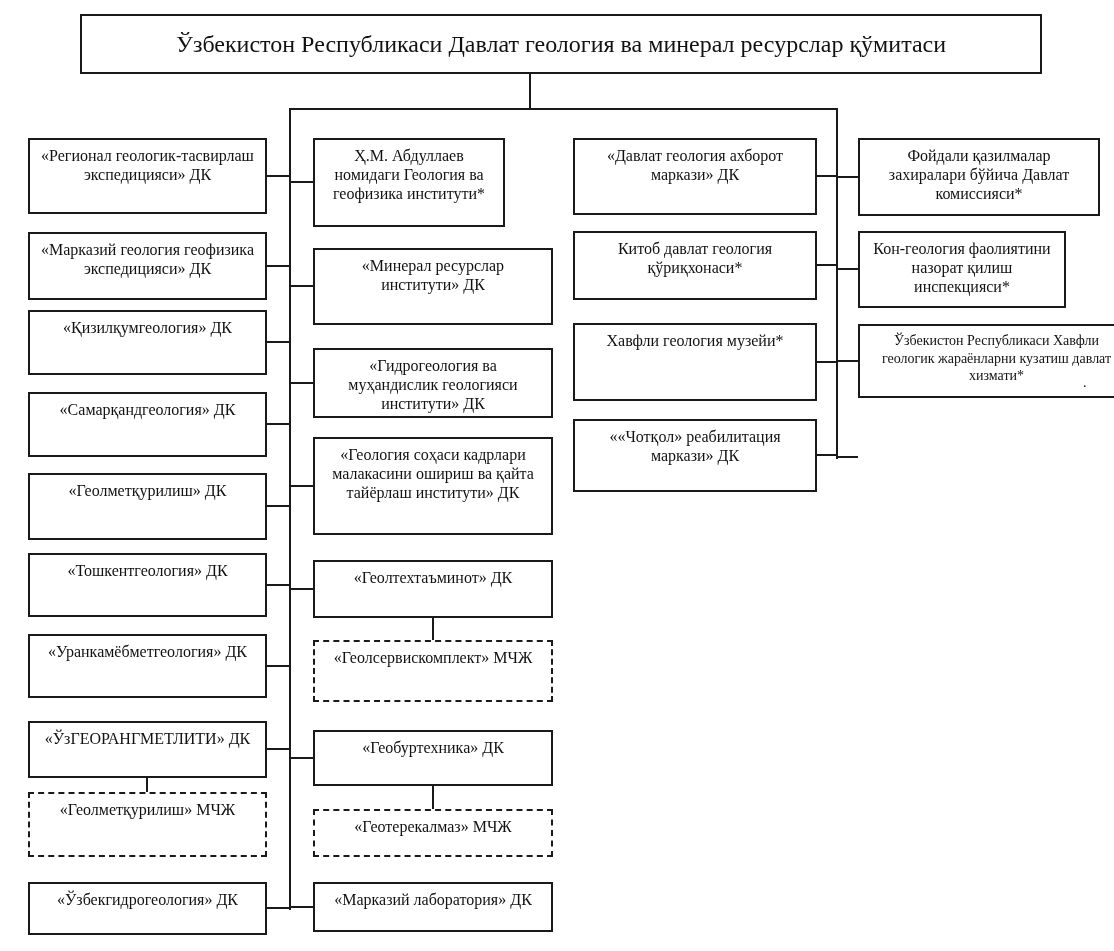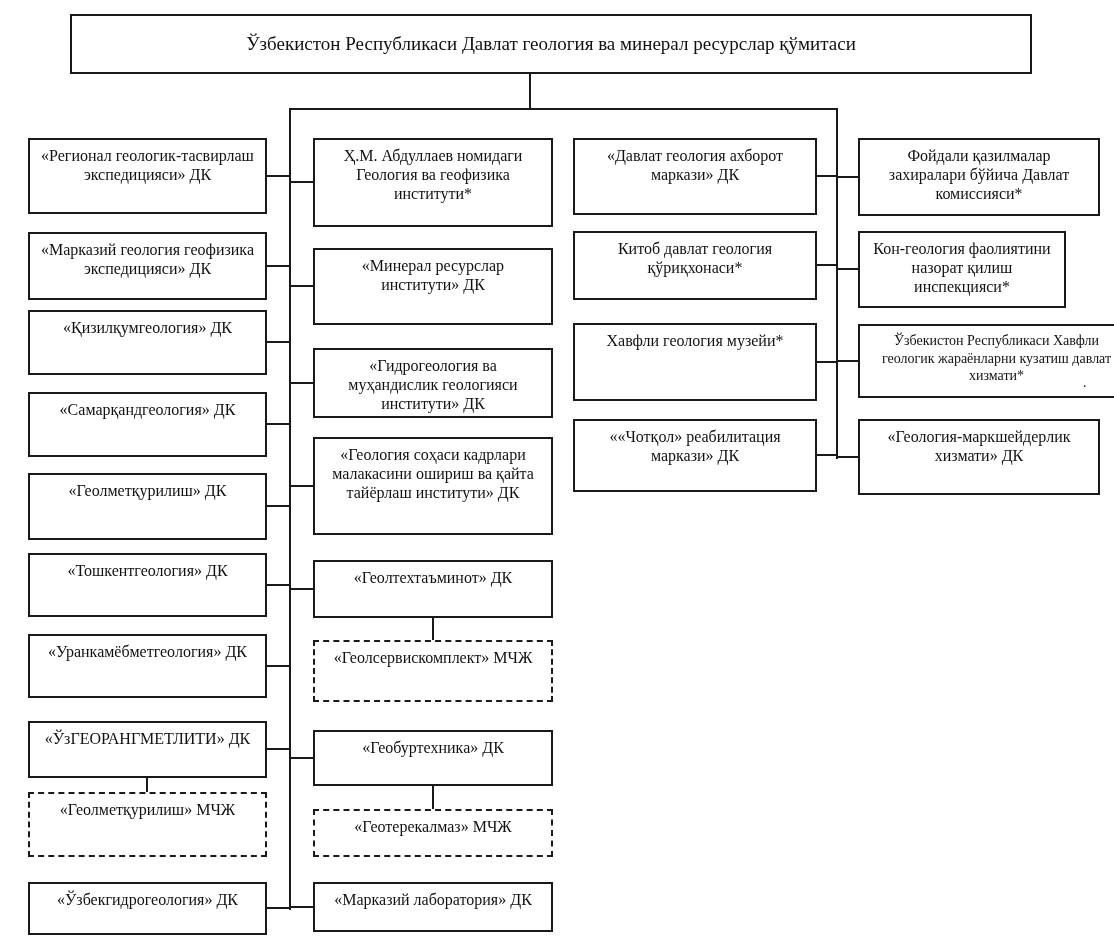--- a/index.html
+++ b/index.html
@@ -3,23 +3,23 @@
 <meta charset="utf-8">
 <style>
   html,body{margin:0;padding:0;background:#ffffff;}
   #canvas{position:relative;width:1114px;height:951px;background:#ffffff;
           font-family:"Liberation Serif","DejaVu Serif",serif;color:#111;}
   .box{position:absolute;box-sizing:border-box;border:2px solid #1a1a1a;background:#fff;
        display:flex;justify-content:center;align-items:flex-start;text-align:center;
        font-size:16px;line-height:1.2;padding:6px 8px;}
   .box.dashed{border-style:dashed;}
   .box.small{font-size:14px;line-height:1.25;}
-  #title-box{position:absolute;left:70px;top:14px;width:962px;height:60px;box-sizing:border-box;
+  #title-box{position:absolute;left:80px;top:14px;width:962px;height:60px;box-sizing:border-box;
        border:2px solid #1a1a1a;display:flex;align-items:center;justify-content:center;
-       font-size:19px;text-align:center;}
+       font-size:24px;text-align:center;}
   .ln{position:absolute;background:#1a1a1a;}
   .dot{position:absolute;left:1083px;top:375px;font-size:14px;}
 </style>
 </head>
 <body>
 
 <div id="canvas">
 
   <div id="title-box">Ўзбекистон Республикаси Давлат геология ва минерал ресурслар қўмитаси</div>
 
@@ -64,34 +64,33 @@
   <div class="box" style="left:28px;top:232px;width:239px;height:68px">«Марказий геология геофизика экспедицияси» ДК</div>
   <div class="box" style="left:28px;top:310px;width:239px;height:65px">«Қизилқумгеология» ДК</div>
   <div class="box" style="left:28px;top:392px;width:239px;height:65px">«Самарқандгеология» ДК</div>
   <div class="box" style="left:28px;top:473px;width:239px;height:67px">«Геолметқурилиш» ДК</div>
   <div class="box" style="left:28px;top:553px;width:239px;height:64px">«Тошкентгеология» ДК</div>
   <div class="box" style="left:28px;top:721px;width:239px;height:57px">«ЎзГЕОРАНГМЕТЛИТИ» ДК</div>
   <div class="box" style="left:28px;top:634px;width:239px;height:64px">«Уранкамёбметгеология» ДК</div>
   <div class="box dashed" style="left:28px;top:792px;width:239px;height:65px">«Геолметқурилиш» МЧЖ</div>
   <div class="box" style="left:28px;top:882px;width:239px;height:53px">«Ўзбекгидрогеология» ДК</div>
 
-  <div class="box" style="left:313px;top:138px;width:240px;height:89px">Ҳ.М. Абдуллаев номидаги Геология ва геофизика институти*</div>
+  <div class="box" style="left:313px;top:138px;width:192px;height:89px">Ҳ.М. Абдуллаев номидаги Геология ва геофизика институти*</div>
   <div class="box" style="left:313px;top:248px;width:240px;height:77px">«Минерал ресурслар институти» ДК</div>
   <div class="box" style="left:313px;top:348px;width:240px;height:70px">«Гидрогеология ва муҳандислик геологияси институти» ДК</div>
   <div class="box" style="left:313px;top:437px;width:240px;height:98px">«Геология соҳаси кадрлари малакасини ошириш ва қайта тайёрлаш институти» ДК</div>
   <div class="box" style="left:313px;top:560px;width:240px;height:58px">«Геолтехтаъминот» ДК</div>
   <div class="box dashed" style="left:313px;top:640px;width:240px;height:62px">«Геолсервискомплект» МЧЖ</div>
   <div class="box" style="left:313px;top:730px;width:240px;height:56px">«Геобуртехника» ДК</div>
   <div class="box" style="left:313px;top:882px;width:240px;height:50px">«Марказий лаборатория» ДК</div>
   <div class="box dashed" style="left:313px;top:809px;width:240px;height:48px">«Геотерекалмаз» МЧЖ</div>
 
   <div class="box" style="left:573px;top:138px;width:244px;height:77px">«Давлат геология ахборот маркази» ДК</div>
   <div class="box" style="left:573px;top:231px;width:244px;height:69px">Китоб давлат геология қўриқхонаси*</div>
   <div class="box" style="left:573px;top:323px;width:244px;height:78px">Хавфли геология музейи*</div>
   <div class="box" style="left:573px;top:419px;width:244px;height:73px">««Чотқол» реабилитация маркази» ДК</div>
 
   <div class="box" style="left:858px;top:138px;width:242px;height:78px">Фойдали қазилмалар захиралари бўйича Давлат комиссияси*</div>
   <div class="box" style="left:858px;top:231px;width:208px;height:77px">Кон-геология фаолиятини назорат қилиш инспекцияси*</div>
   <div class="box small" style="left:858px;top:324px;width:277px;height:74px">Ўзбекистон Республикаси Хавфли геологик жараёнларни кузатиш давлат хизмати*</div>
-  <div class="box" style="left:858px;top:419px;width:242px;height:76px">«Геология-маркшейдерлик хизмати» ДК</div>
 
   <span class="dot">.</span>
 </div>
 
 </body></html>

